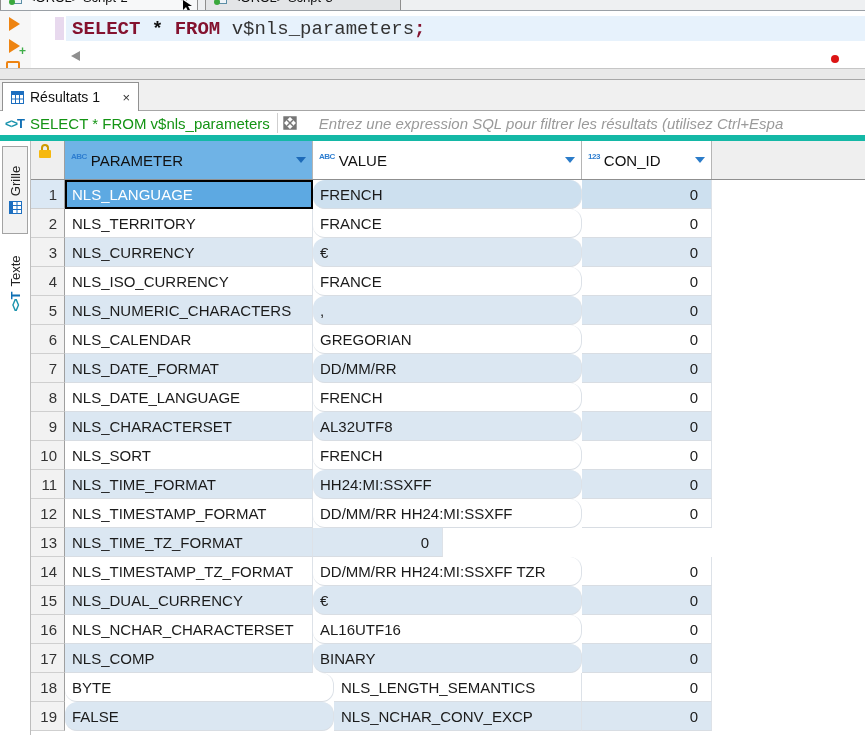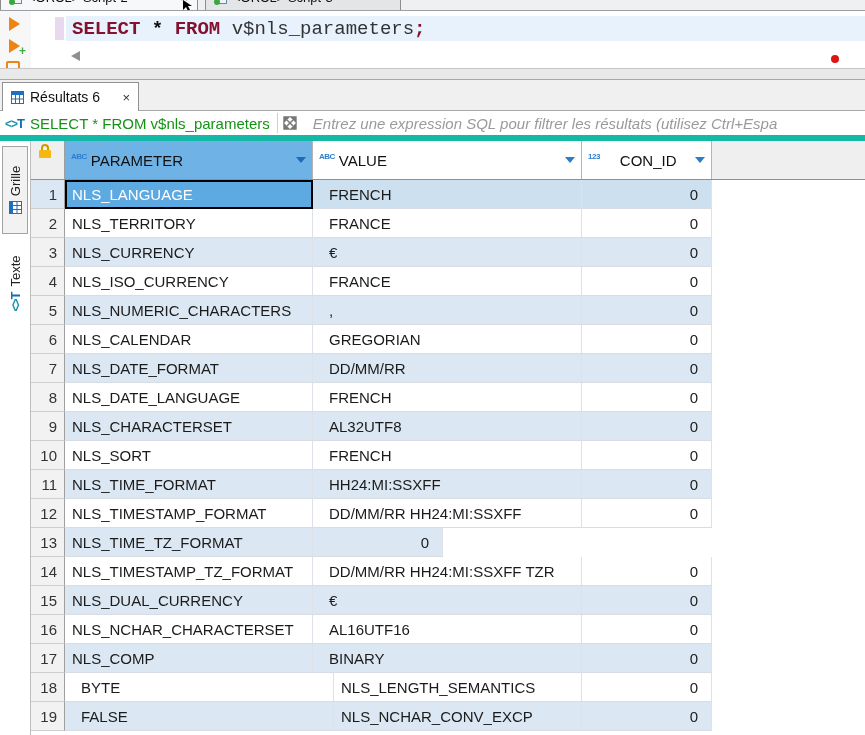--- a/index.html
+++ b/index.html
@@ -53,61 +53,61 @@
   
   .filter-bar { position:absolute; top:111px; left:0; right:0; height:30px; background:#fff;
                 border-bottom:6px solid #14b8a6; display:flex; align-items:center; }
   .sqlico { font-weight:bold; font-size:12px; margin-left:5px; white-space:nowrap; }
   .sqlico::before { content:"\3C\3E"; color:#1a93ad; letter-spacing:-1px; }
   .sqlico::after { content:"T"; color:#0f6fb4; font-size:13px; }
   .filter-sql { margin-left:5px; font-size:15px; color:#149414; white-space:nowrap; }
   .vsep { width:1px; height:20px; background:#cfcfcf; margin-left:7px; }
   .expand-ico { margin-left:5px; flex:none; }
   .filter-input { flex:1; min-width:0; border:none; outline:none; background:transparent;
-                  font-family:"Liberation Sans", sans-serif; font-size:15px; margin-left:16px; }
+                  font-family:"Liberation Sans", sans-serif; font-size:15px; margin-left:22px; }
   .filter-input::placeholder { font-style:italic; color:#9a9a9a; opacity:1; }
 
   
   .side-strip { position:absolute; left:0; top:141px; width:31px; bottom:0; background:#fff;
                 border-right:1px solid #bdbdbd; overflow:hidden; }
   .vtab { position:absolute; left:-29px; width:88px; height:26px; display:flex; align-items:center;
           justify-content:center; gap:5px; transform:rotate(-90deg); font-size:13px; color:#222;
           white-space:nowrap; }
   .vtab.sel { background:#f2f2f2; border:1px solid #a3a3a3; }
   .vt-grille { top:36px; } .vt-texte { top:132px; } .vt-record { top:604px; }
 
   
   .ghead { position:absolute; left:31px; top:141px; right:0; height:39px; display:flex;
            background:#efefef; border-bottom:1px solid #8f8f8f; }
   .hcorner { width:34px; flex:none; border-right:1px solid #9f9f9f; position:relative; background:#efefef; }
   .hcell { display:flex; align-items:center; padding:0 6px; border-right:1px solid #b5b5b5;
            background:#fff; font-size:15px; color:#111; flex:none;text-align:right; }
   .hparam { width:248px; background:#6fb3e6; }
   .hvalue { width:269px; }
-  .hcon { width:130px;gap:16px; }
+  .hcon { width:130px; }
   .hfill { flex:1; background:#efefef; border:none; padding:0; }
   .type-ico { font-size:8px; font-weight:bold; color:#2e7ed0; margin-right:4px;
               transform:translateY(-4px); letter-spacing:-0.5px; }
   .harrow { margin-left:auto; width:0; height:0; border-left:5px solid transparent;
             border-right:5px solid transparent; border-top:6px solid #2b7cc9; }
   .hparam .harrow { border-top-color:#1d6ab8; }
   .lock { position:absolute; left:8px; top:3px; width:12px; }
   .lock .sh { width:8px; height:7px; border:2px solid #cf9a00; border-bottom:none;
               border-radius:4px 4px 0 0; margin:0 auto; }
   .lock .bd { width:12px; height:8px; background:#f6b80e; border-radius:1px; margin-top:-1px; }
 
   
   .gbody { position:absolute; left:31px; top:180px; right:0; bottom:0; background:#fff; overflow:hidden; }
   .grow { display:flex; height:29px; }
   .c { display:flex; align-items:center; font-size:15px; color:#1b1b1b; flex:none;
        border-bottom:1px solid #d8dde3; border-right:1px solid #dde2e8; background:#fff; overflow:hidden; }
   .rnum { width:34px; justify-content:flex-end; padding-right:7px; background:#f2f2f2;
           color:#333; border-right:1px solid #9f9f9f; border-bottom:1px solid #cfcfcf; }
   .cparam { width:248px; padding-left:7px; }
-  .cvalue { width:269px; padding-left:16px; }
+  .cvalue { width:269px; padding-left:7px;border-radius:12px; }
   .ccon  { width:130px; justify-content:flex-end; padding-right:13px; }
   .cfill { flex:1; border:none; background:#fff; }
   .odd .cparam, .odd .cvalue, .odd .ccon { background:#dbe7f2; }
   .selrow .cvalue, .selrow .ccon { background:#cde0ef; }
   .selrow .rnum { background:#dbe8f4; }
   .selcell { background:#5da9e2 !important; color:#fff; border:2px solid #000 !important; padding-left:5px; }
 
   
   .gicon { flex:none; }
   .scr-ico { flex:none; position:relative; width:12px; height:13px; background:#eef4f8;
@@ -155,21 +155,21 @@
 
   <div class="res-tabbar">
     <div class="res-tab">
       <svg class="gicon" width="13" height="13">
         <rect x="0.5" y="0.5" width="12" height="12" fill="#fff" stroke="#1d6fc0"></rect>
         <rect x="1" y="1" width="11" height="3" fill="#1d6fc0"></rect>
         <line x1="4.5" y1="1" x2="4.5" y2="12" stroke="#1d6fc0"></line>
         <line x1="8.5" y1="1" x2="8.5" y2="12" stroke="#1d6fc0"></line>
         <line x1="1" y1="8" x2="12" y2="8" stroke="#1d6fc0"></line>
       </svg>
-      <span>Résultats 6</span>
+      <span>Résultats 1</span>
       <span class="tab-x">×</span>
     </div>
   </div>
 
   <div class="filter-bar">
     <span class="sqlico"></span>
     <span class="filter-sql">SELECT * FROM v$nls_parameters</span>
     <span class="vsep"></span>
     <svg class="expand-ico" width="14" height="14">
       <g stroke="#777" stroke-width="1.4" fill="#777">

